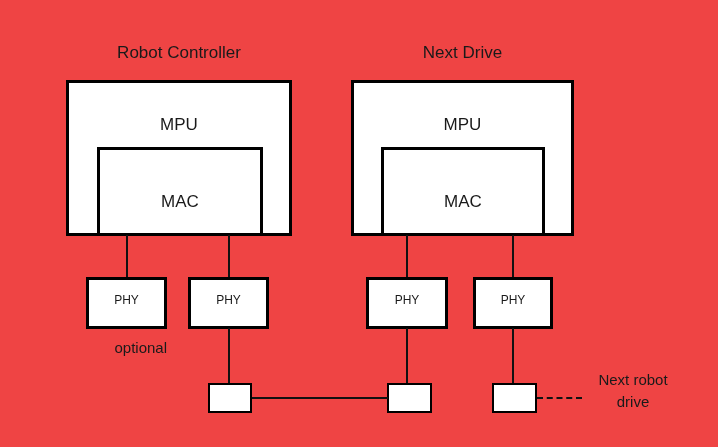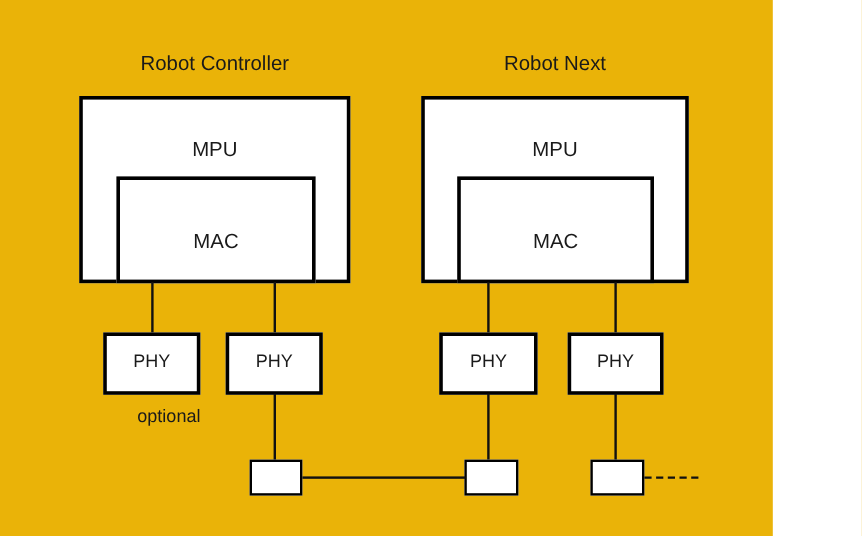--- a/index.html
+++ b/index.html
@@ -6,23 +6,23 @@
     margin: 0;
     padding: 0;
     background: #ffffff;
   }
   body {
     font-family: "Liberation Sans", sans-serif;
     color: #000000;
   }
   #diagram-canvas {
     position: relative;
-    width: 644px;
+    width: 718px;
     height: 447px;
-    background: #eab308;
+    background: #ef4444;
     overflow: hidden;
   }
   .node-box {
     position: absolute;
     box-sizing: border-box;
     background: #ffffff;
     border: 3px solid #000000;
   }
   .node-box.thin {
     border-width: 2.5px;
@@ -35,21 +35,21 @@
     line-height: 1;
   }
   .group-title {
     font-size: 17px;
   }
   .inner-label {
     font-size: 17px;
     margin-top: 13px;
   }
   .phy-label {
-    font-size: 15px;
+    font-size: 12px;
   }
   .note-label {
     font-size: 15px;
   }
   .multi-line {
     white-space: pre;
     line-height: 1.45;
   }
   .conn {
     position: absolute;
@@ -88,21 +88,21 @@
 
   <div class="node-box" style="left:86px; top:277px; width:81px; height:52px;"></div>
   <div class="node-label phy-label" style="left:86px; top:294px; width:81px;">PHY</div>
   <div class="node-label note-label" style="left:86px; top:340px; width:81px;text-align:right;">optional</div>
 
   <div class="node-box" style="left:188px; top:277px; width:81px; height:52px;"></div>
   <div class="node-label phy-label" style="left:188px; top:294px; width:81px;">PHY</div>
 
   <div class="conn conn-v" style="left:228px; top:328px; height:56px;"></div>
 
-  <div class="node-label group-title" style="left:351px; top:44px; width:223px;">Robot Next</div>
+  <div class="node-label group-title" style="left:351px; top:44px; width:223px;">Next Drive</div>
 
   <div class="node-box" style="left:351px; top:80px; width:223px; height:156px;"></div>
 
   <div class="node-label inner-label" style="left:351px; top:103px; width:223px;">MPU</div>
 
   <div class="node-box" style="left:381px; top:147px; width:164px; height:89px;"></div>
 
   <div class="node-label inner-label" style="left:381px; top:180px; width:164px;">MAC</div>
 
   <div class="conn conn-v" style="left:406px; top:235px; height:43px;"></div>
@@ -122,14 +122,16 @@
   <div class="node-box thin" style="left:208px; top:383px; width:44px; height:30px;"></div>
 
   <div class="node-box thin" style="left:387px; top:383px; width:45px; height:30px;"></div>
 
   <div class="node-box thin" style="left:492px; top:383px; width:45px; height:30px;"></div>
 
   <div class="conn conn-h" style="left:252px; top:397px; width:136px;"></div>
 
   <div class="conn-dashed" style="left:537px; top:397px; width:45px;"></div>
 
+  <div class="node-label note-label multi-line" style="left:573px; top:369px; width:120px;">Next robot
+drive</div>
 
 </div>
 
 </body></html>

